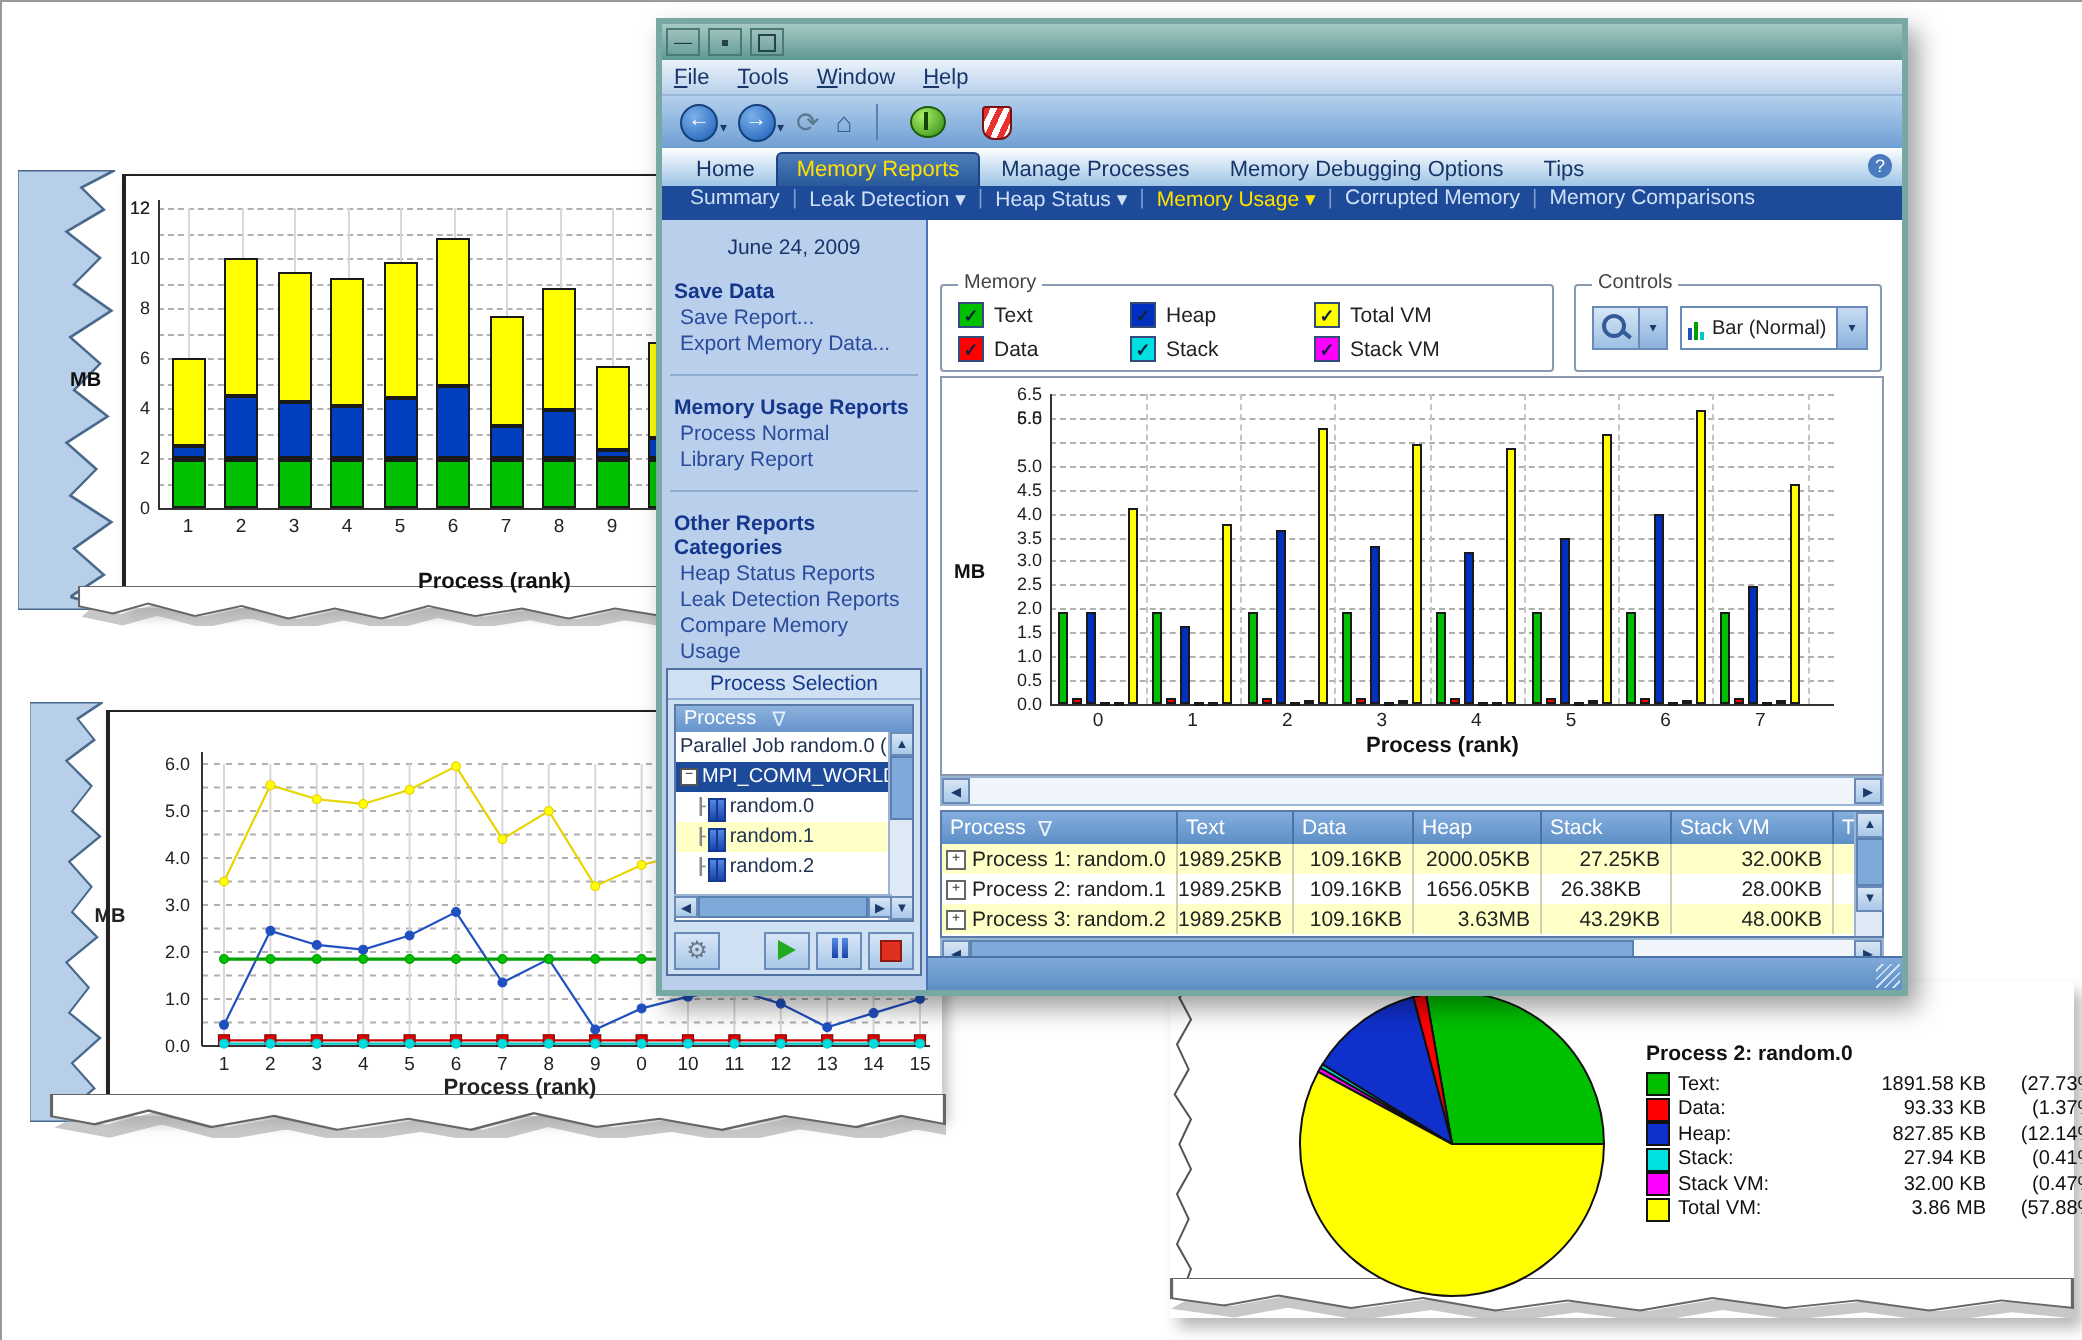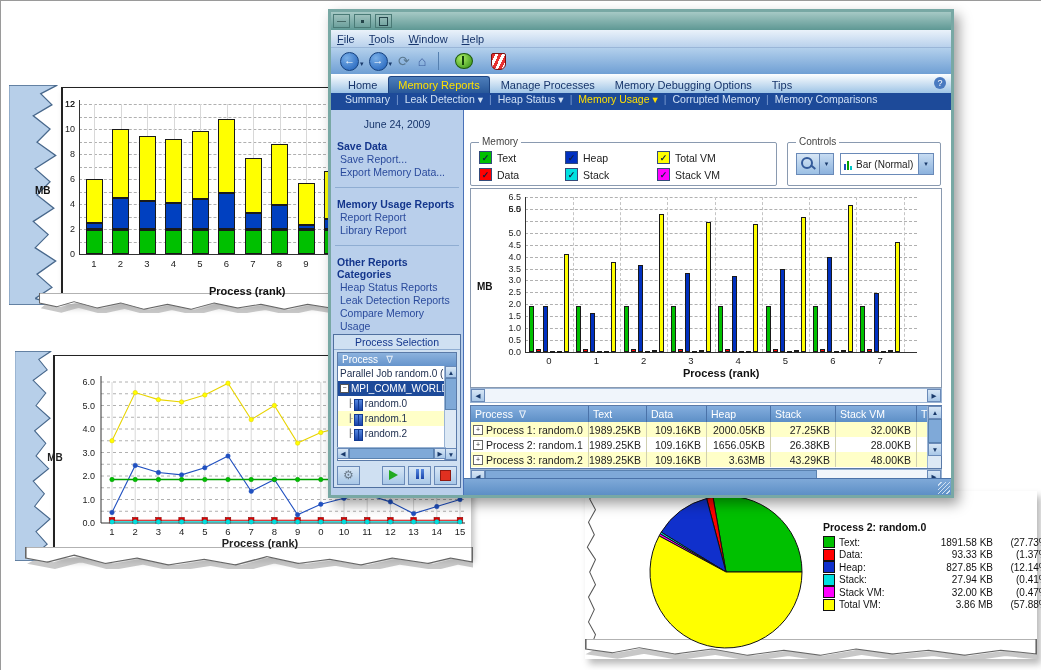--- a/index.html
+++ b/index.html
@@ -526,21 +526,21 @@
         <div id="sb-date">June 24, 2009</div>
         <div id="sb-sections">
             <div class="sb-sec">
               <div class="sb-head">Save Data</div>
               <div class="sb-link">Save Report...</div>
               <div class="sb-link">Export Memory Data...</div>
             </div>
             <div class="sb-div"></div>
             <div class="sb-sec">
               <div class="sb-head">Memory Usage Reports</div>
-              <div class="sb-link">Report Report</div>
+              <div class="sb-link">Process Normal</div>
               <div class="sb-link">Library Report</div>
             </div>
             <div class="sb-div"></div>
             <div class="sb-sec">
               <div class="sb-head">Other Reports Categories</div>
               <div class="sb-link">Heap Status Reports</div>
               <div class="sb-link">Leak Detection Reports</div>
               <div class="sb-link">Compare Memory Usage</div>
             </div>
           </div>
@@ -806,21 +806,21 @@
                 </div>
                 <div class="dcell num" style="width: 58px;">
                   <span>1989.25KB</span>
                 </div>
                 <div class="dcell num" style="width: 60px;">
                   <span>109.16KB</span>
                 </div>
                 <div class="dcell num" style="width: 64px;">
                   <span>1656.05KB</span>
                 </div>
-                <div class="dcell num" style="width: 65px;">
+                <div class="dcell num" style="width: 65px; justify-content: center;">
                   <span>26.38KB</span>
                 </div>
                 <div class="dcell num" style="width: 81px;">
                   <span>28.00KB</span>
                 </div>
                 <div class="dcell" style="width: 11px;"></div>
               </div>
               <div class="drow alt">
                 <div class="dcell" style="width: 118px;">
                   <span class="expand-box">+</span>

